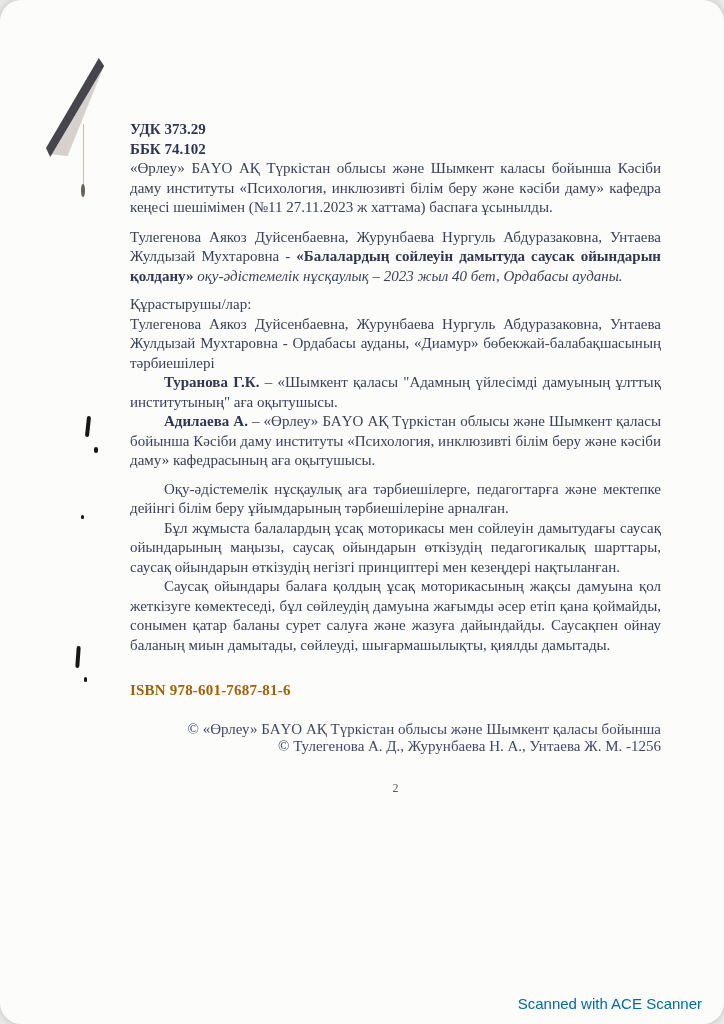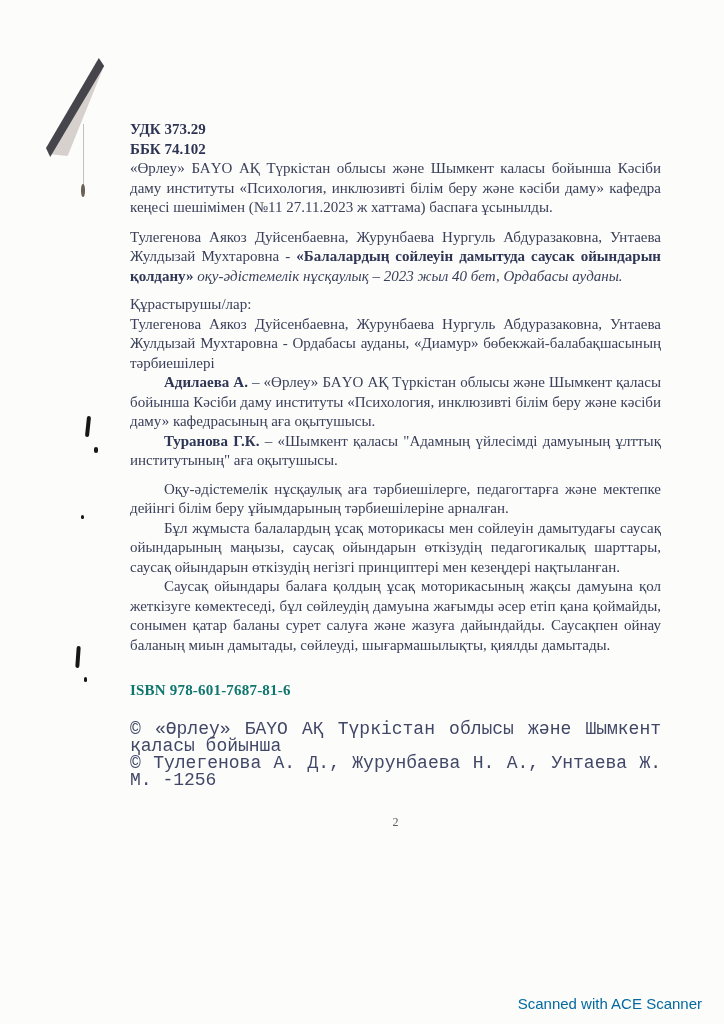--- a/index.html
+++ b/index.html
@@ -3,42 +3,44 @@
 <meta charset="utf-8">
 <style>
   html,body{margin:0;padding:0;background:#e9e9e9;}
   .screen{
     position:relative;
     width:724px;height:1024px;
     margin:0 auto;
     background:#fcfcfb;
     overflow:hidden;
     box-shadow:0 0 6px rgba(0,0,0,.2);
+    border-radius:21px;
   }
   
   .content{
     position:absolute;left:130px;top:120px;width:531px;
     font-family:"Liberation Serif","DejaVu Serif",serif;
     font-size:15px;line-height:19.5px;
     color:#3a4059;
     text-align:justify;
     text-rendering:optimizeLegibility;
   }
   .content p{margin:0;}
   .hdr{font-weight:700;color:#2e3453;}
   .gap-s{margin-top:9px !important;}
   .gap-m{margin-top:10px !important;}
   .gap-xl{margin-top:36px !important;}
   .indent{text-indent:34px;}
   .bold{font-weight:700;color:#2f3554;}
   .italic{font-style:italic;}
-  .isbn{margin-top:26px !important;font-weight:700;color:#0f766e;letter-spacing:.2px;}
+  .isbn{margin-top:26px !important;font-weight:700;color:#a16207;letter-spacing:.2px;}
   .copyright{
     margin-top:20px !important;
-    font-size:18px;line-height:17px;color:#414766;font-family:Liberation Mono, monospace;
+    text-align:right;
+    font-size:15px;line-height:17px;color:#414766;
   }
   .pagenum{
     margin-top:24px !important;
     text-align:center;font-size:12px;color:#5c5c60;
   }
   
   .scan-credit{
     position:absolute;right:22px;bottom:12px;
     font-family:"Liberation Sans","DejaVu Sans",sans-serif;
     font-size:15px;color:#0369a1;
@@ -86,22 +88,22 @@
     <p class="hdr">УДК 373.29</p>
     <p class="hdr">ББК 74.102</p>
 
     <p>«Өрлеу» БАҮО АҚ Түркістан облысы және Шымкент каласы бойынша Кәсіби даму институты «Психология, инклюзивті білім беру және кәсіби даму» кафедра кеңесі шешімімен (№11 27.11.2023 ж хаттама) баспаға ұсынылды.</p>
 
     <p class="gap-m"><span>Тулегенова Аякоз Дуйсенбаевна, Журунбаева Нургуль Абдуразаковна, Унтаева Жулдызай Мухтаровна - </span><span class="bold">«Балалардың сойлеуін дамытуда саусак ойындарын қолдану»</span><span class="italic"> оқу-әдістемелік нұсқаулық – 2023 жыл 40 бет, Ордабасы ауданы.</span></p>
 
     <p class="gap-s">Құрастырушы/лар:</p>
     <p>Тулегенова Аякоз Дуйсенбаевна, Журунбаева Нургуль Абдуразаковна, Унтаева Жулдызай Мухтаровна - Ордабасы ауданы, «Диамур» бөбекжай-балабақшасының тәрбиешілері</p>
 
+    <p class="indent"><span class="bold">Туранова Г.К.</span><span> – «Шымкент қаласы "Адамның үйлесімді дамуының ұлттық институтының" аға оқытушысы.</span></p>
     <p class="indent"><span class="bold">Адилаева А.</span><span> – «Өрлеу» БАҮО АҚ Түркістан облысы және Шымкент қаласы бойынша Кәсіби даму институты «Психология, инклюзивті білім беру және кәсіби даму» кафедрасының аға оқытушысы.</span></p>
-    <p class="indent"><span class="bold">Туранова Г.К.</span><span> – «Шымкент қаласы "Адамның үйлесімді дамуының ұлттық институтының" аға оқытушысы.</span></p>
 
     <p class="gap-s indent">Оқу-әдістемелік нұсқаулық аға тәрбиешілерге, педагогтарға және мектепке дейінгі білім беру ұйымдарының тәрбиешілеріне арналған.</p>
     <p class="indent">Бұл жұмыста балалардың ұсақ моторикасы мен сойлеуін дамытудағы саусақ ойындарының маңызы, саусақ ойындарын өткізудің педагогикалық шарттары, саусақ ойындарын өткізудің негізгі принциптері мен кезеңдері нақтыланған.</p>
     <p class="indent">Саусақ ойындары балаға қолдың ұсақ моторикасының жақсы дамуына қол жеткізуге көмектеседі, бұл сөйлеудің дамуына жағымды әсер етіп қана қоймайды, сонымен қатар баланы сурет салуға және жазуға дайындайды. Саусақпен ойнау баланың миын дамытады, сөйлеуді, шығармашылықты, қиялды дамытады.</p>
 
     <p class="isbn">ISBN 978-601-7687-81-6</p>
 
     <div class="copyright">
       <p>© «Өрлеу» БАҮО АҚ Түркістан облысы және Шымкент қаласы бойынша</p>
       <p>© Тулегенова А. Д., Журунбаева Н. А., Унтаева Ж. М. -1256</p>

